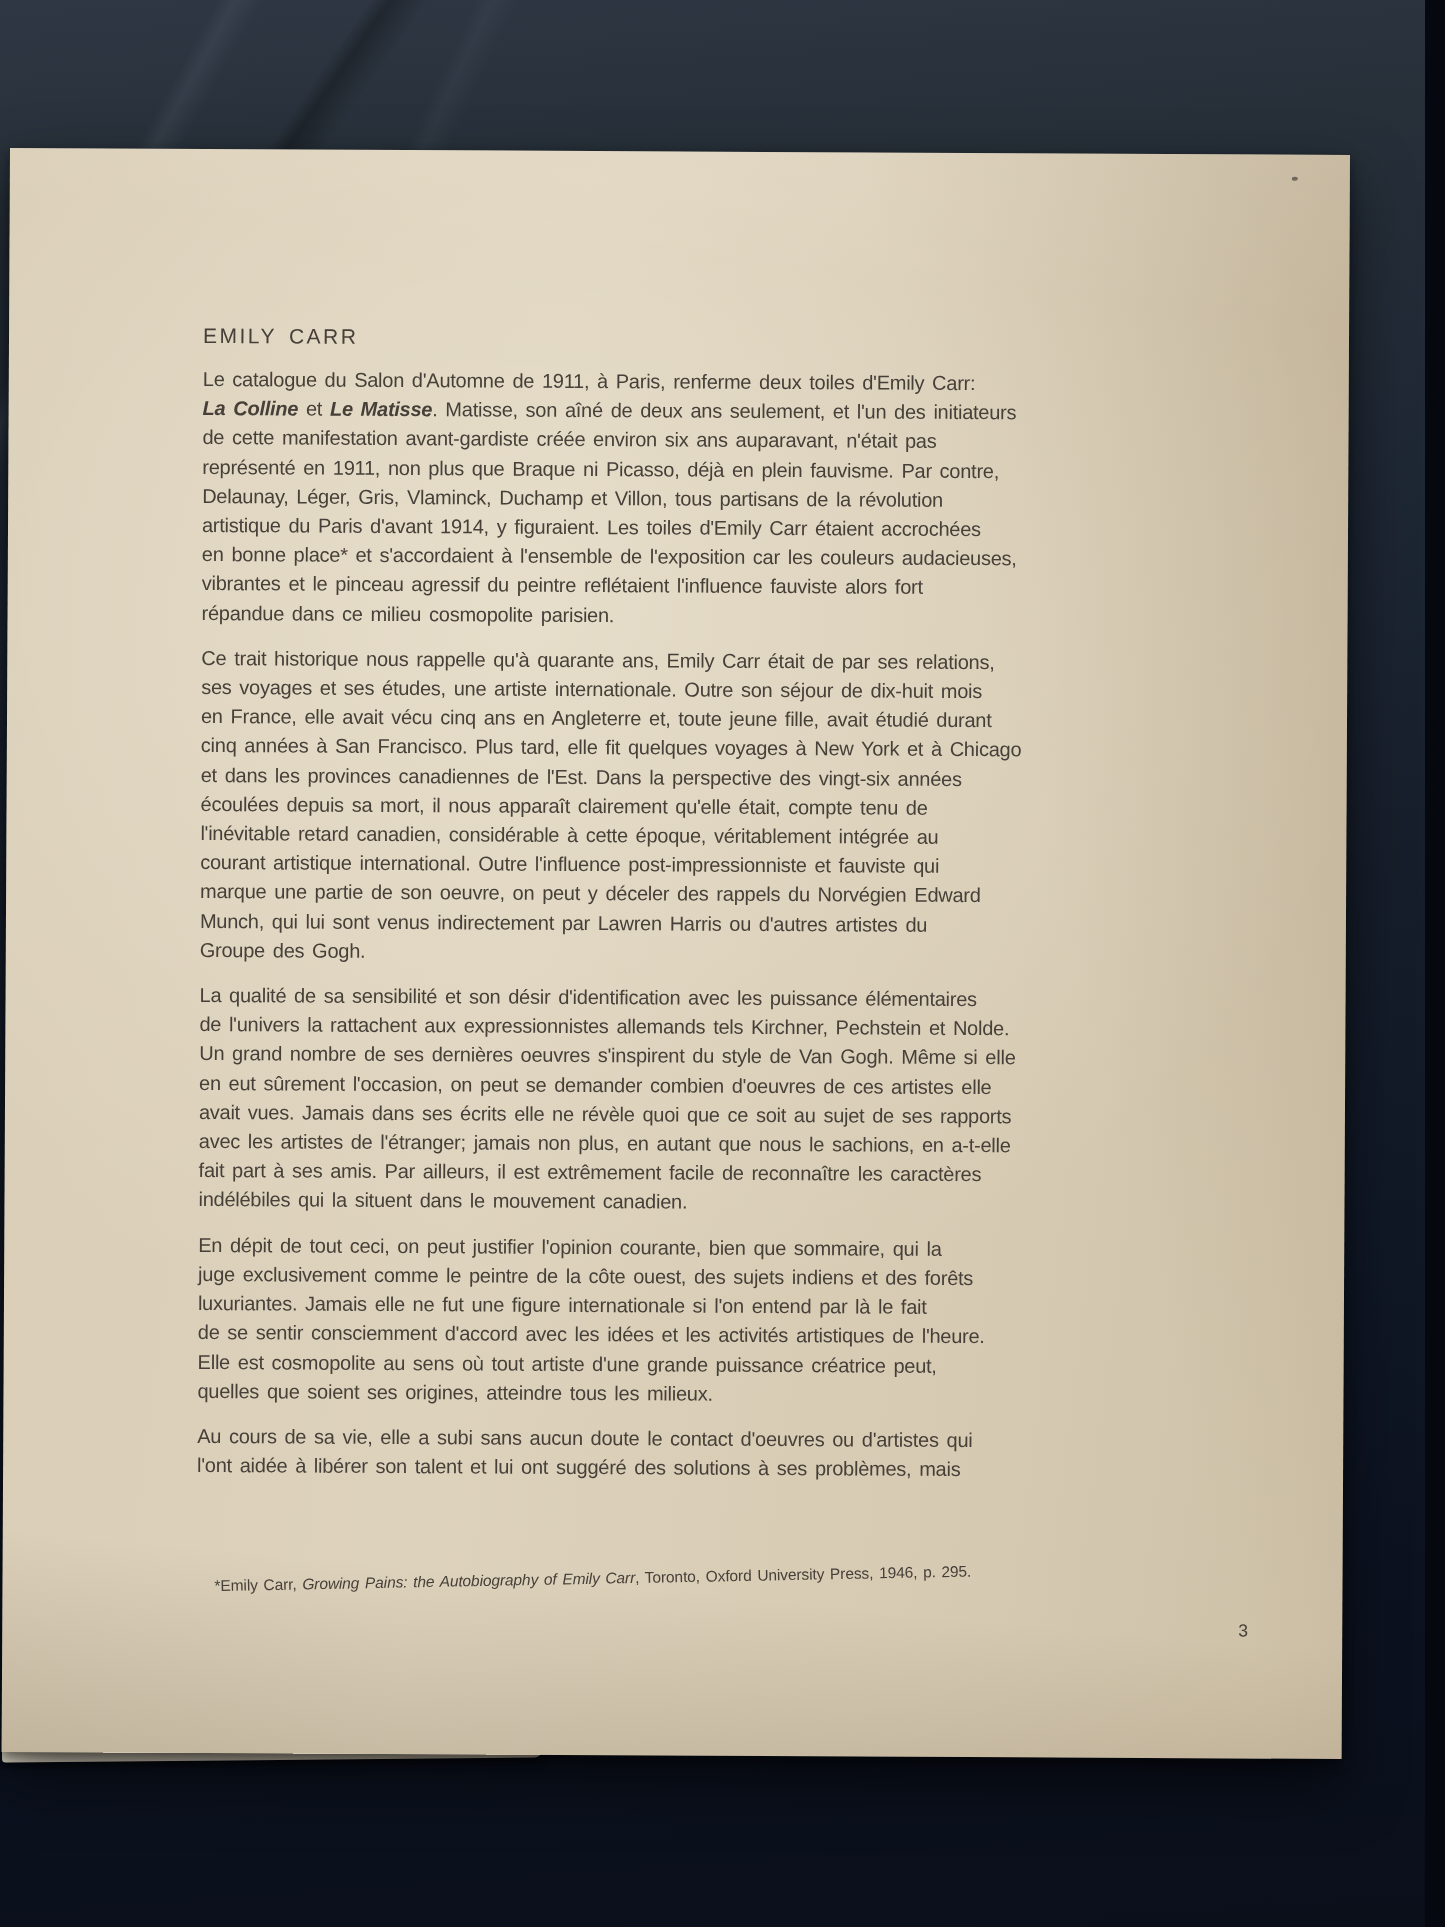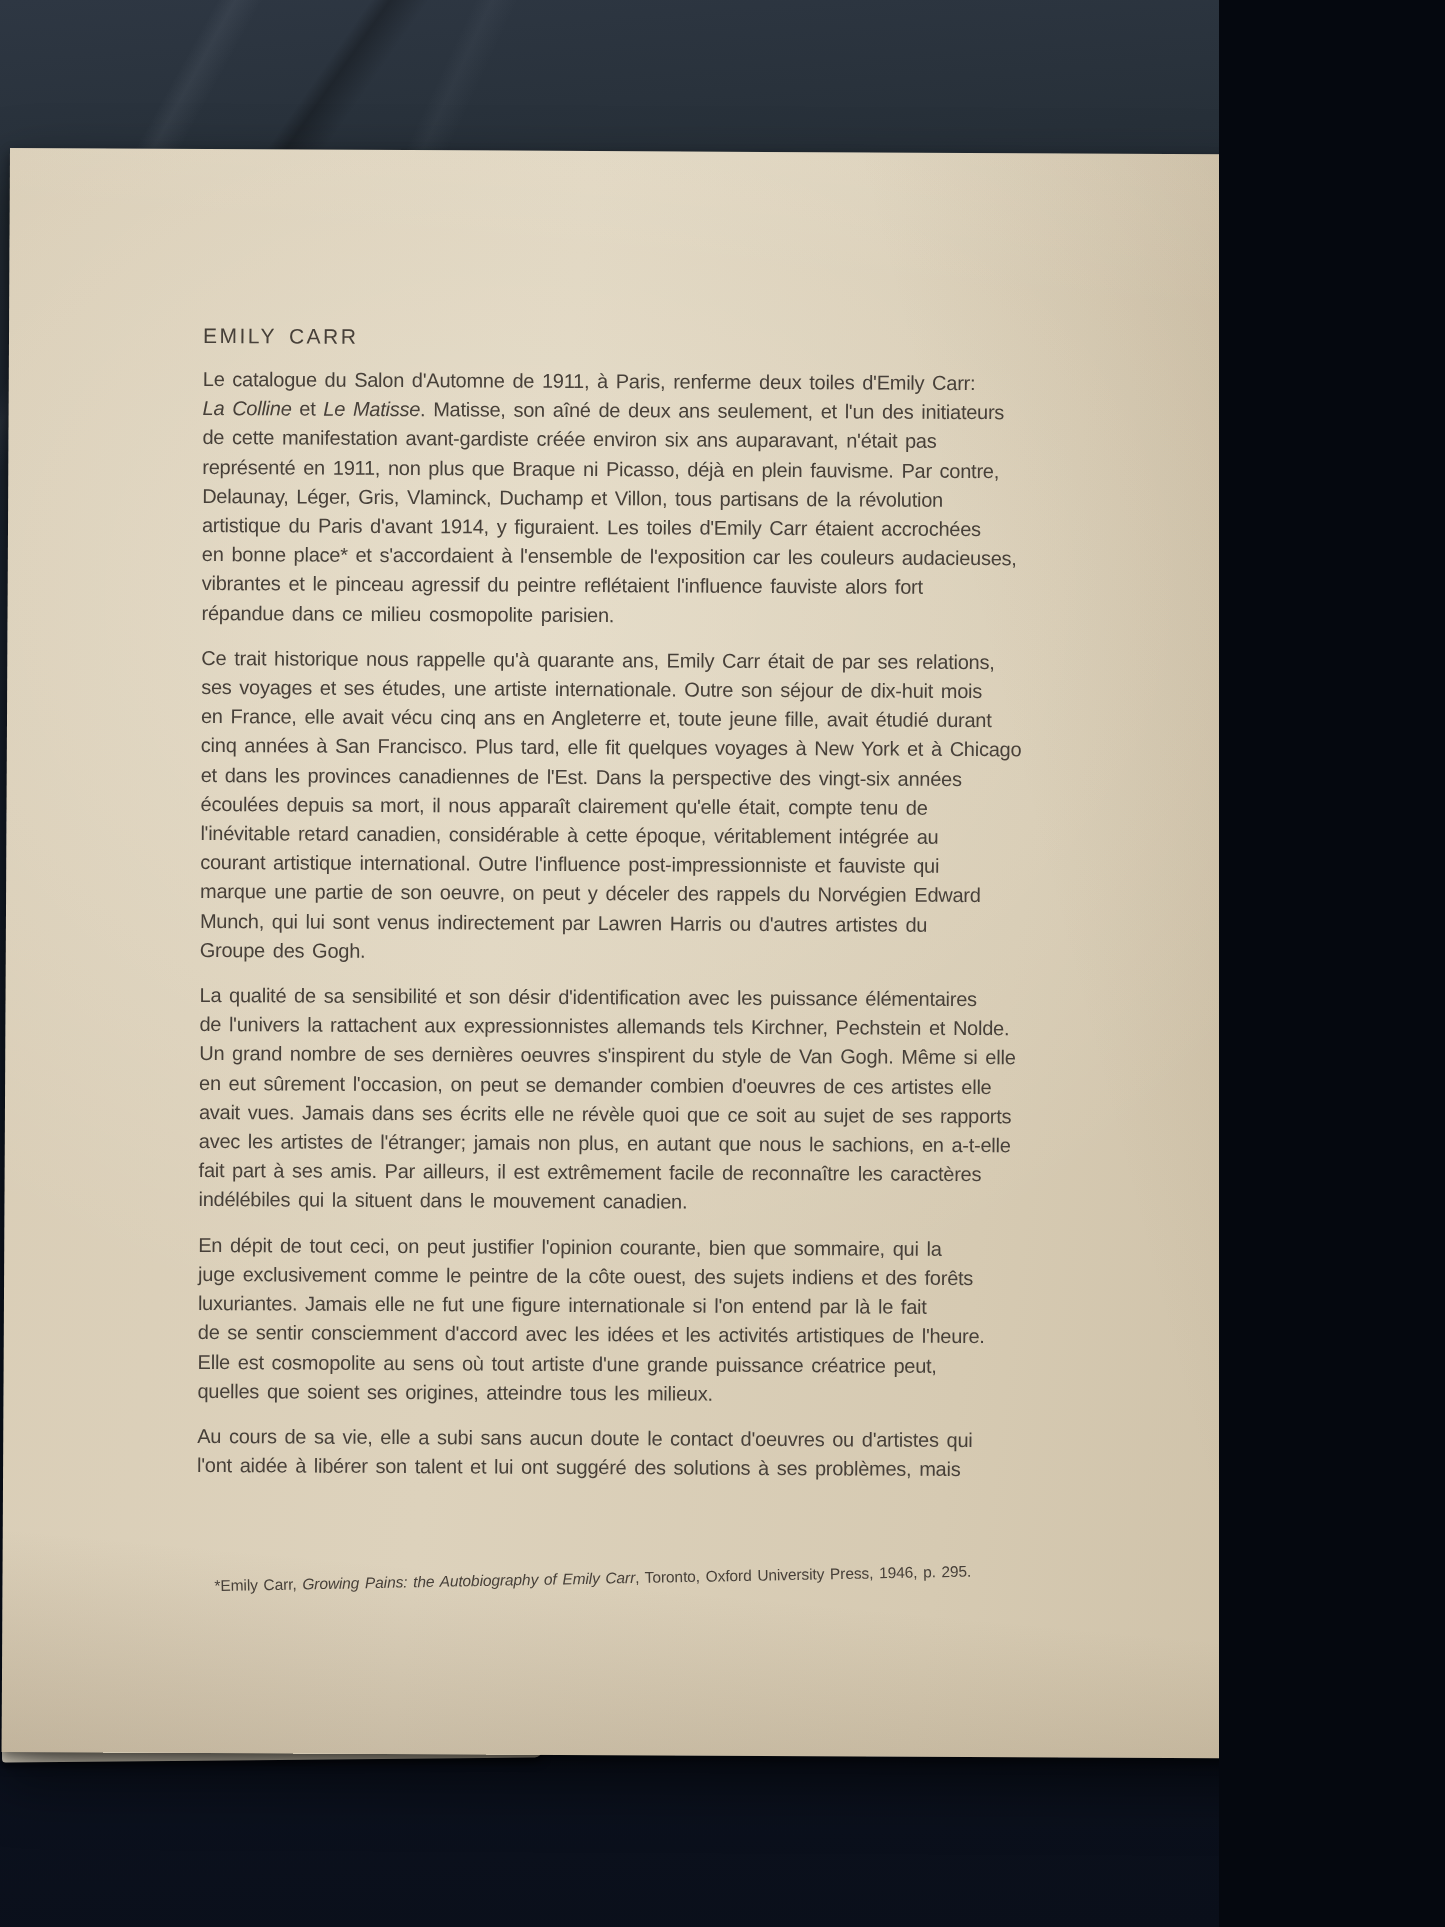--- a/index.html
+++ b/index.html
@@ -1,18 +1,18 @@
 <!DOCTYPE html>
 <html><head>
 <meta charset="utf-8">
 <style>
   html,body{margin:0;padding:0;background:#05080f;}
   .scene{
     position:relative;
-    width:1219px;height:1927px;
+    width:1425px;height:1927px;
     overflow:hidden;
     background:linear-gradient(176deg,
       #2e3743 0%, #273039 10%, #1e2734 28%,
       #161e2b 48%, #101826 66%, #0c1220 82%, #0a0f1a 100%);
     font-family:"Liberation Sans", sans-serif;
   }
   
   .crease{
     position:absolute;left:0;top:0;width:640px;height:480px;
     background:
@@ -60,21 +60,21 @@
     letter-spacing:2.5px;word-spacing:4px;
     color:var(--ink,#474039);
   }
   .para{margin:0 0 16px 0;}
   .para:last-child{margin-bottom:0;}
   .line{
     white-space:nowrap;
     font-size:20px;line-height:29.2px;
     letter-spacing:-0.25px;word-spacing:2.5px;
   }
-  .line em{font-style:italic;}
+  .line em{font-style:italic;font-weight:bold;}
   .footnote{
     position:absolute;left:212px;top:1427px;
     font-size:15.5px;line-height:20px;
     letter-spacing:-0.1px;word-spacing:1.5px;
     white-space:nowrap;
     color:var(--ink,#474039);
     transform:rotate(-1.4deg);
     transform-origin:0 50%;
   }
   .footnote em{font-style:italic;}

